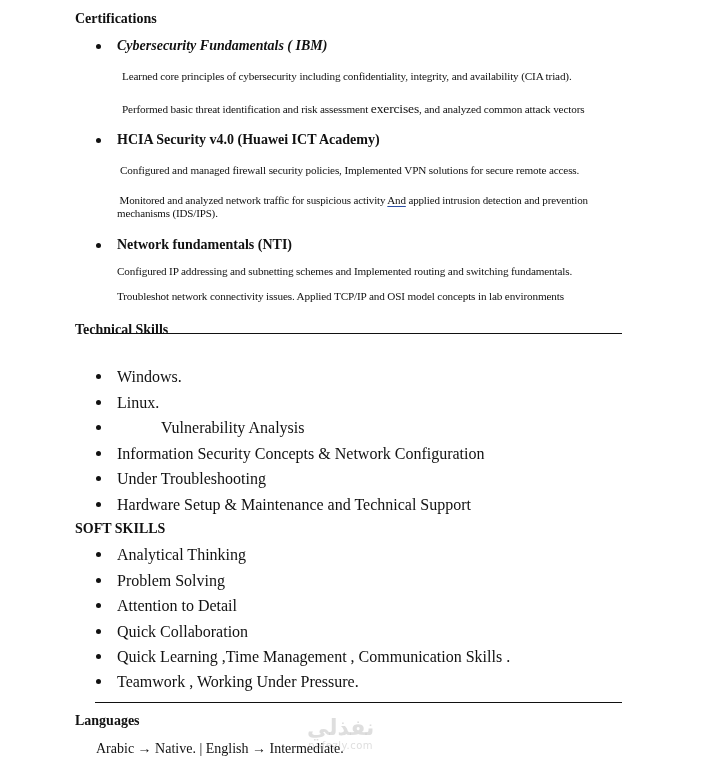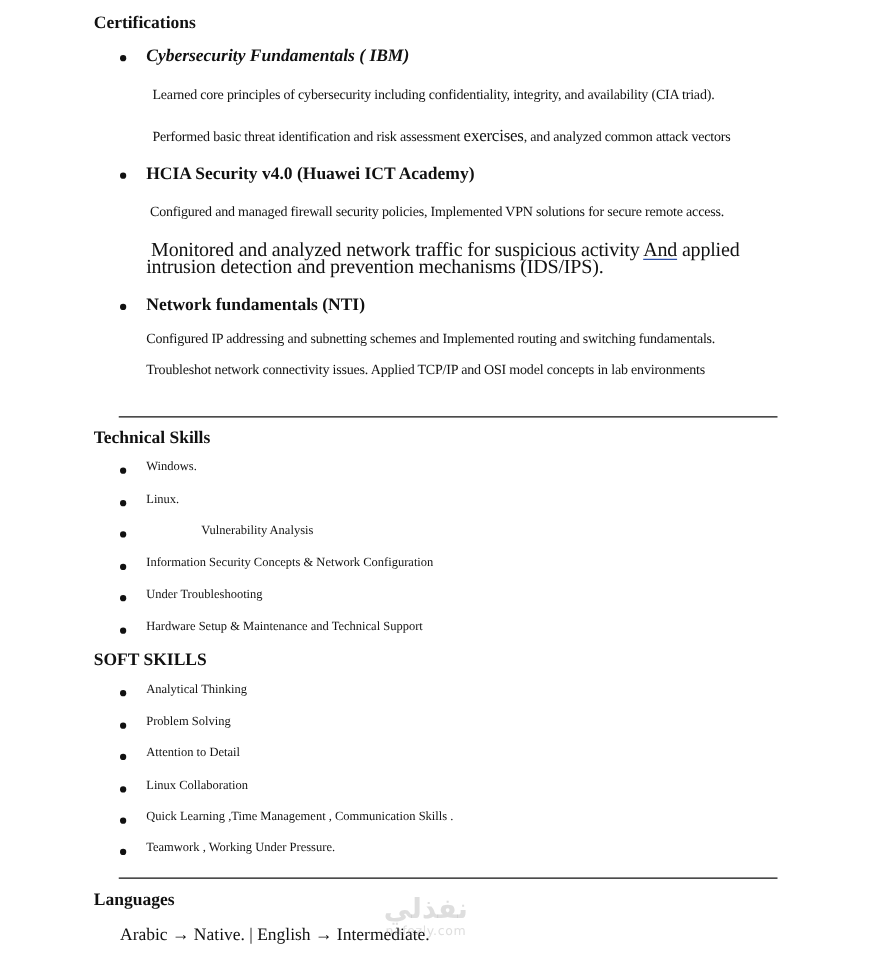--- a/index.html
+++ b/index.html
@@ -33,41 +33,41 @@
       border-radius: 50%;
       background: #111;
       left: 96px;
     }
     .desc {
       font-size: 11.2px;
       letter-spacing: -0.15px;
     }
     .desc .big { font-size: 13.5px; }
     .skill {
-      font-size: 10px;
+      font-size: 16px;
       left: 117px;
     }
     .rule {
       position: absolute;
       left: 95px;
       width: 527px;
       height: 0;
       border-top: 1.3px solid #111;
     }
     .underline-word {
       text-decoration: underline;
       text-decoration-color: #2b4fa8;
       text-decoration-thickness: 1px;
       text-underline-offset: 2px;
     }
     .wrap-desc {
       position: absolute;
       left: 117px;
       width: 480px;
-      font-size: 16px;
+      font-size: 11px;
       line-height: 13px;
       letter-spacing: -0.15px;
       white-space: normal;
     }
     .lang-line {
       font-size: 14px;
       left: 96px;
     }
     .watermark {
       position: absolute;
@@ -110,21 +110,21 @@
 <div class="abs desc" style="left:120px; top:164px;">Configured and managed firewall security policies, Implemented VPN solutions for secure remote access.</div>
 <div class="wrap-desc" style="top:194px;">&nbsp;<span>Monitored and analyzed network traffic for suspicious activity </span><span class="underline-word">And</span><span> applied intrusion detection and prevention mechanisms (IDS/IPS).</span></div>
 
 <span class="bullet" style="top:243px;"></span>
 <div class="abs cert-title" style="top:237px;">Network fundamentals  (NTI)</div>
 <div class="abs desc" style="left:117px; top:265px;">Configured IP addressing and subnetting schemes and Implemented routing and switching fundamentals.</div>
 <div class="abs desc" style="left:117px; top:290px;">Troubleshot network connectivity issues. Applied TCP/IP and OSI model concepts in lab environments</div>
 
 <div class="rule" style="top:333px;"></div>
 
-<div class="abs h-section" style="top:343px;text-align:center;">Technical Skills</div>
+<div class="abs h-section" style="top:322px;text-align:center;">Technical Skills</div>
 
 <span class="bullet" style="top:374px;"></span>
 <div class="abs skill" style="top:368px;">Windows.</div>
 <span class="bullet" style="top:400px;"></span>
 <div class="abs skill" style="top:394px;">Linux.</div>
 <span class="bullet" style="top:425px;"></span>
 <div class="abs skill" style="top:419px;margin-left:44px;">Vulnerability Analysis</div>
 <span class="bullet" style="top:451px;"></span>
 <div class="abs skill" style="top:445px;">Information Security Concepts &amp; Network Configuration</div>
 <span class="bullet" style="top:476px;"></span>
@@ -134,21 +134,21 @@
 
 <div class="abs h-section" style="top:521px;">SOFT SKILLS</div>
 
 <span class="bullet" style="top:552px;"></span>
 <div class="abs skill" style="top:546px;">Analytical Thinking</div>
 <span class="bullet" style="top:578px;"></span>
 <div class="abs skill" style="top:572px;">Problem Solving</div>
 <span class="bullet" style="top:603px;"></span>
 <div class="abs skill" style="top:597px;">Attention to Detail</div>
 <span class="bullet" style="top:629px;"></span>
-<div class="abs skill" style="top:623px;">Linux Collaboration</div>
+<div class="abs skill" style="top:623px;">Quick Collaboration</div>
 <span class="bullet" style="top:654px;"></span>
 <div class="abs skill" style="top:648px;">Quick Learning ,Time Management , Communication Skills .</div>
 <span class="bullet" style="top:679px;"></span>
 <div class="abs skill" style="top:673px;">Teamwork , Working Under Pressure.</div>
 
 <div class="rule" style="top:702px;"></div>
 
 <div class="abs h-section" style="top:713px;">Languages</div>
 <div class="abs lang-line" style="top:741px;">Arabic →  Native. | English → Intermediate.</div>
 

